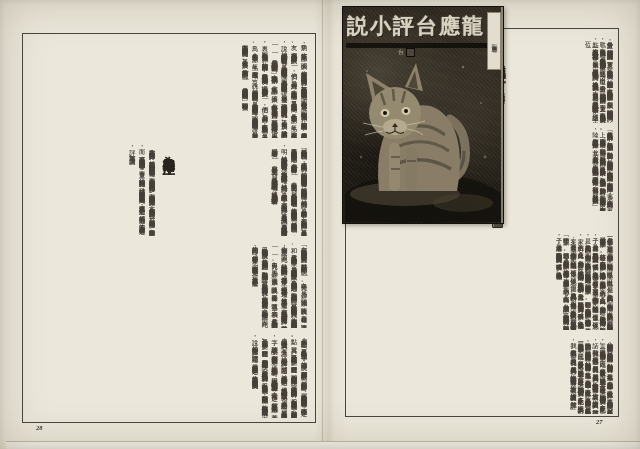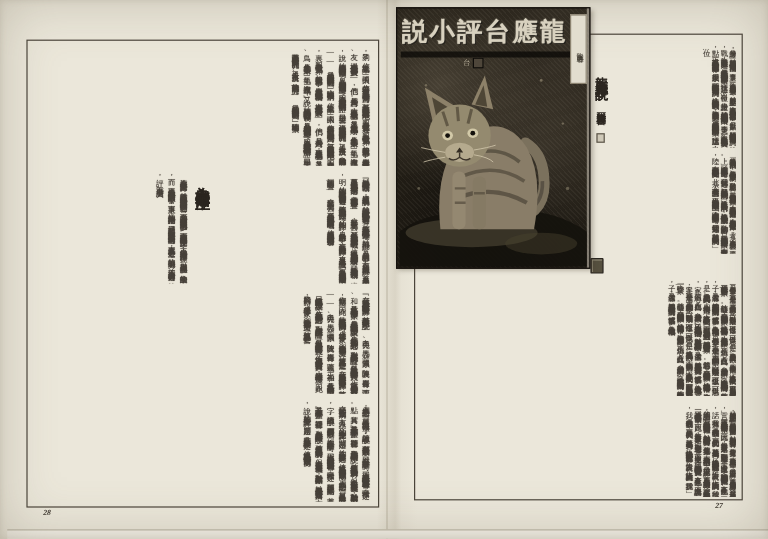--- a/index.html
+++ b/index.html
@@ -46,21 +46,21 @@
   .headline{
     position:absolute;
     writing-mode:vertical-rl;text-orientation:upright;
     font-size:12.5px;font-weight:700;color:#2a251f;
     letter-spacing:1.2px;line-height:20px;
     text-shadow:0 0 .5px rgba(42,37,31,.8);
   }
 
   
   .cover{
-    position:absolute;left:330px;top:6px;width:160px;height:216px;
+    position:absolute;left:342px;top:6px;width:160px;height:216px;
     background:
       repeating-linear-gradient(47deg, rgba(220,210,190,.05) 0 1px, rgba(0,0,0,0) 1px 3px),
       radial-gradient(circle at 22% 30%, rgba(98,89,74,.55), rgba(0,0,0,0) 42%),
       radial-gradient(circle at 72% 55%, rgba(82,74,61,.5), rgba(0,0,0,0) 46%),
       radial-gradient(circle at 45% 90%, rgba(12,10,8,.85), rgba(0,0,0,0) 55%),
       radial-gradient(circle at 88% 14%, rgba(64,57,47,.6), rgba(0,0,0,0) 40%),
       #272219;
     border:1px solid #14110d;
     box-shadow:2px 2px 4px rgba(60,52,38,.35);
     z-index:5;

